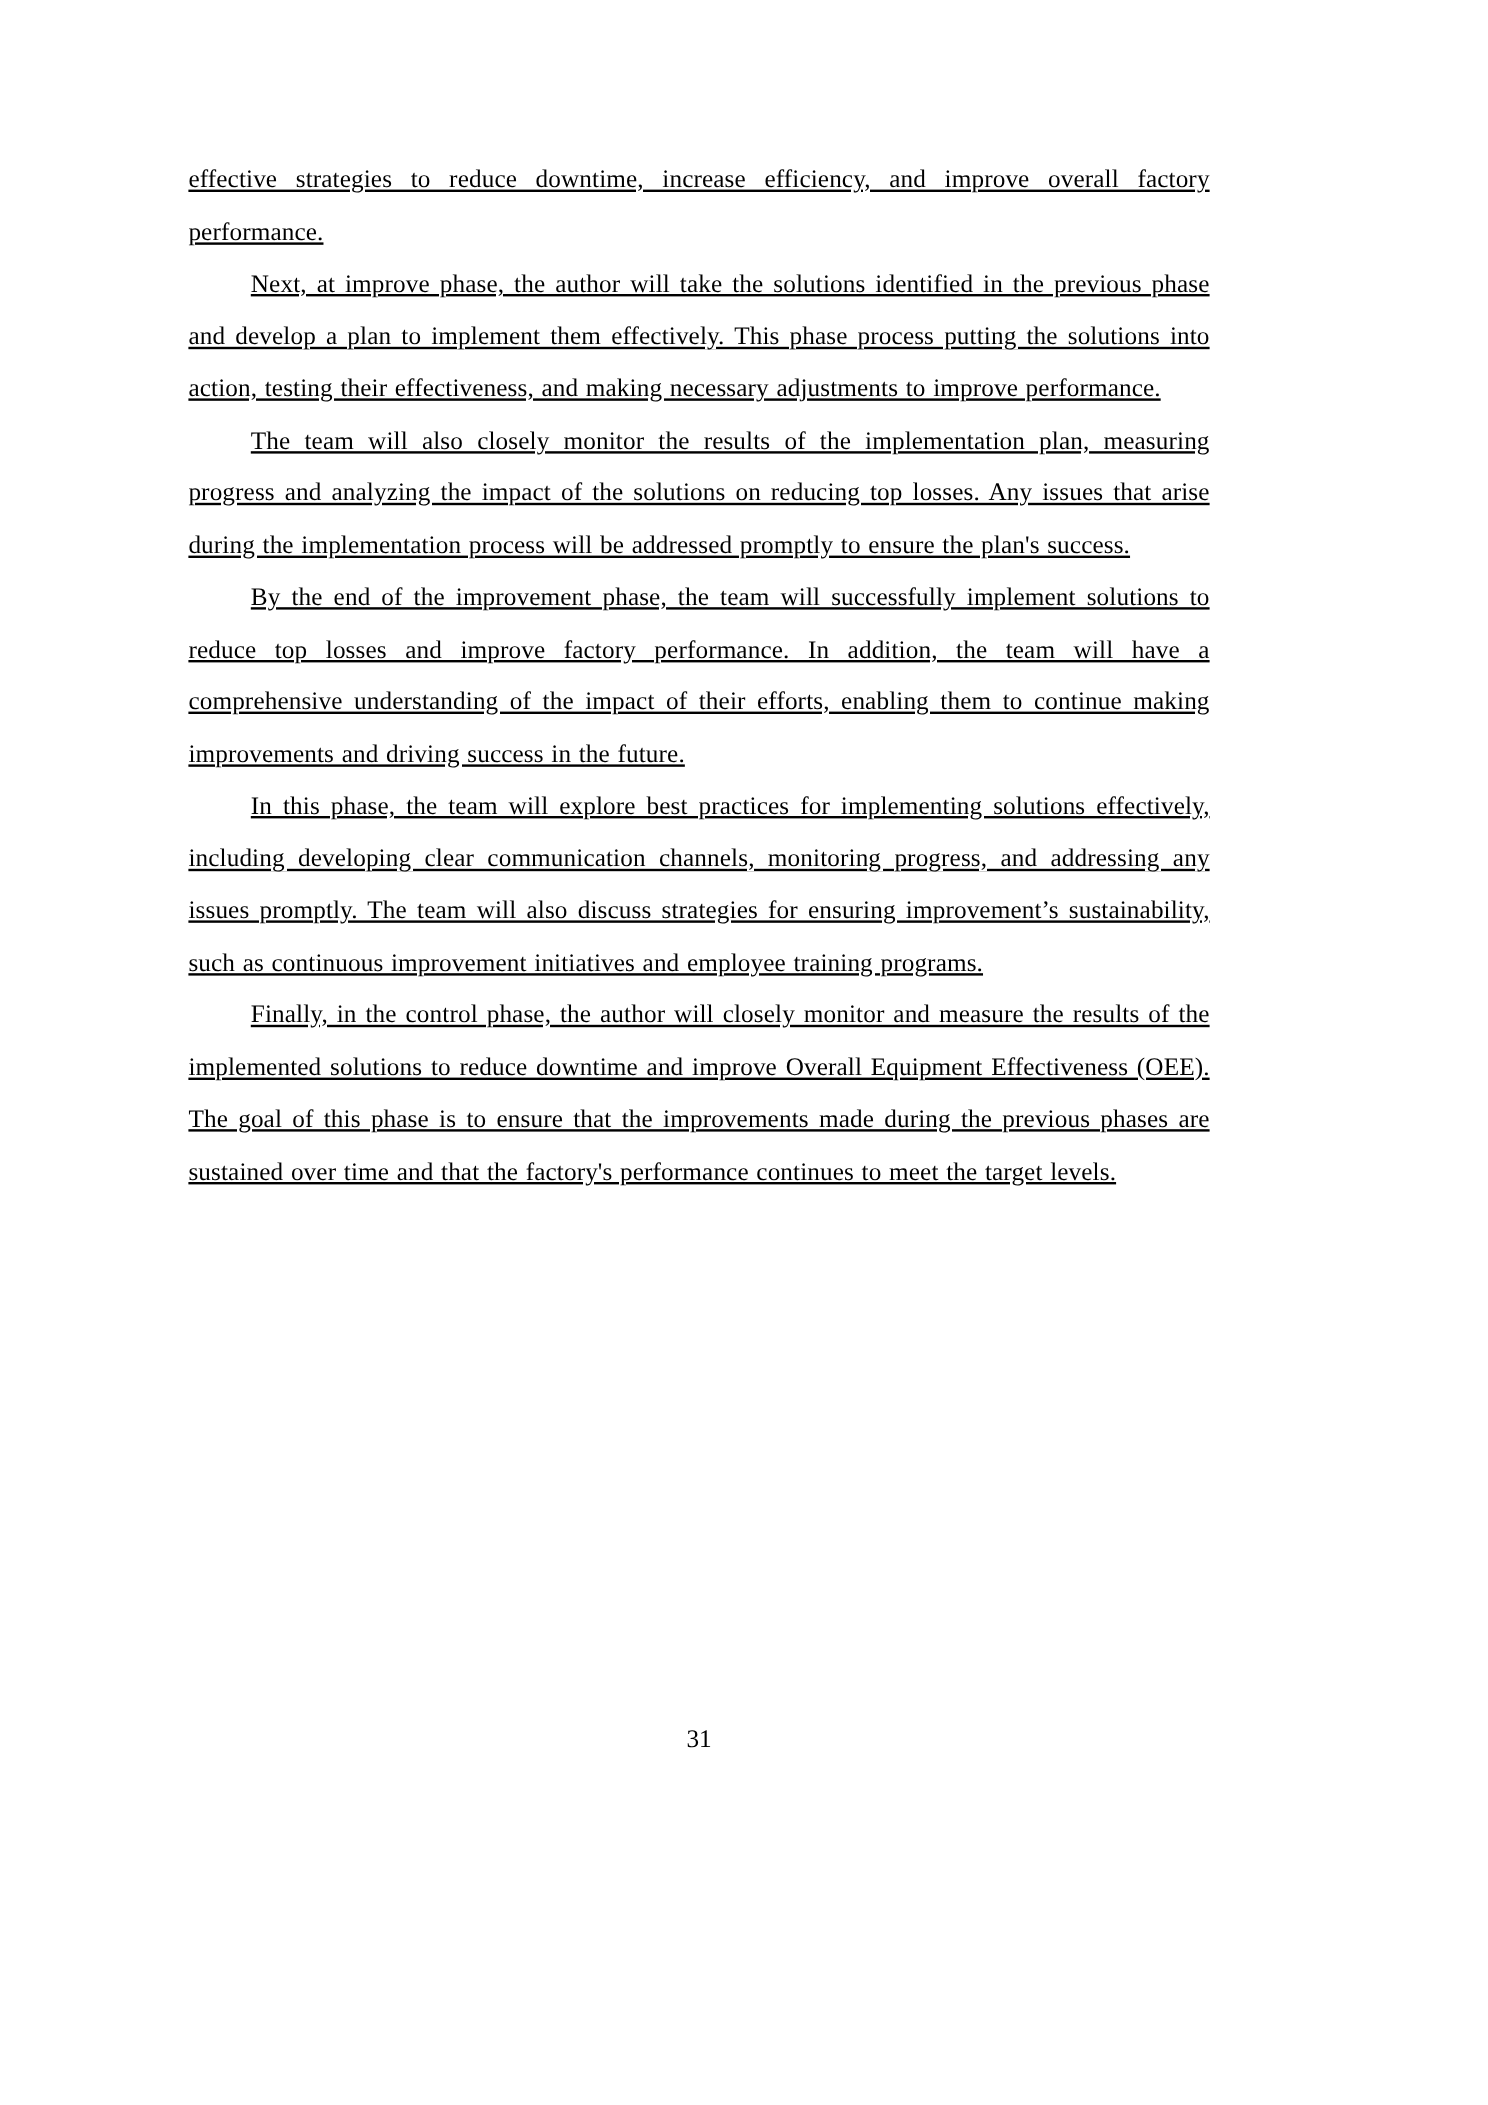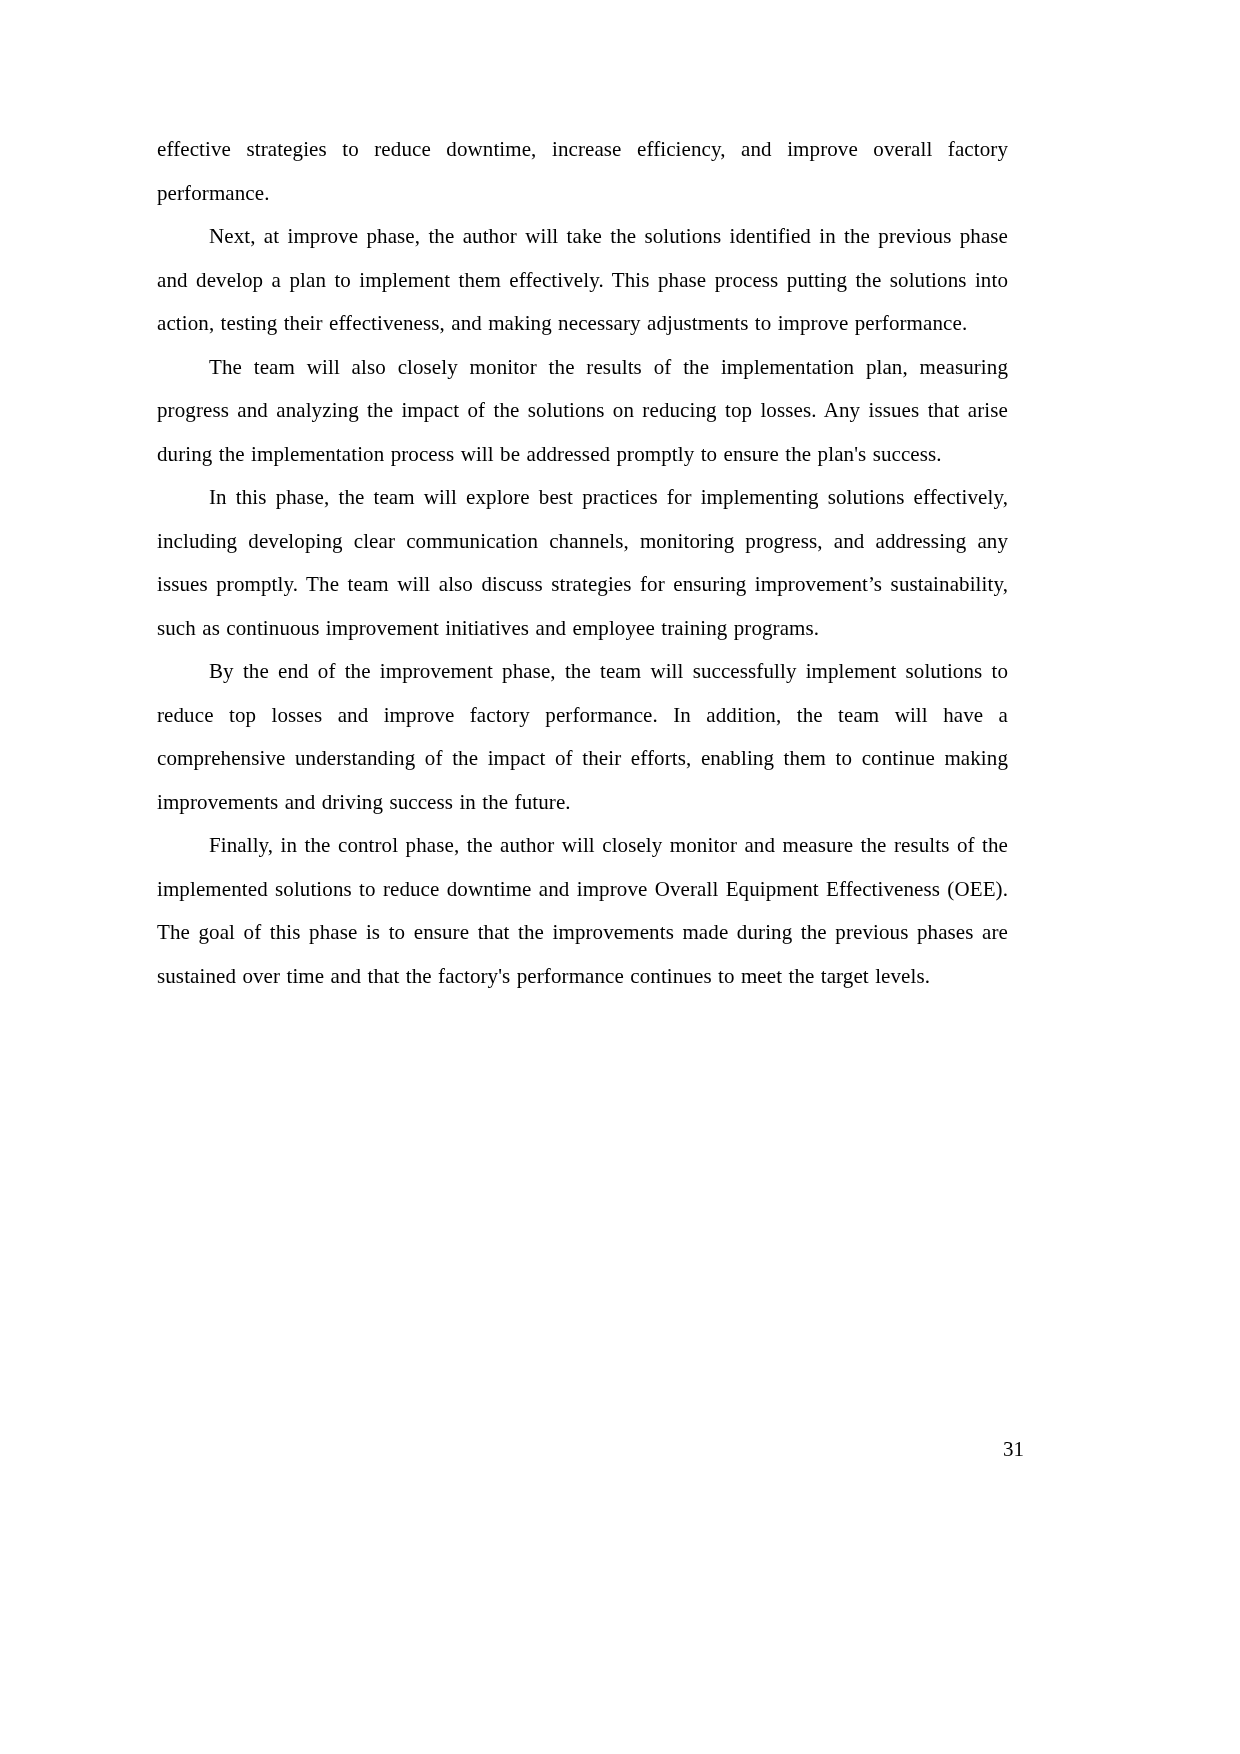--- a/index.html
+++ b/index.html
@@ -21,53 +21,54 @@
     left: 0;
     width: 1240px;
     height: 1754px;
     background: #ffffff;
   }
   .text-block {
     position: absolute;
     top: 128px;
     left: 157px;
     width: 851px;
+    text-decoration: underline;
   }
   .text-block p {
     margin: 0;
     font-size: 21px;
     line-height: 43.5px;
     text-align: justify;
     text-justify: inter-word;
     letter-spacing: 0.1px;
     word-spacing: 1px;
   }
   .text-block p.indent {
     text-indent: 52px;
   }
   .page-number {
     width: 851px;
     margin-left: 157px;
-    text-align: right;
+    text-align: center;
     font-size: 21px;
     line-height: 43.5px;
     position: absolute;
     top: 1428px;
-    left: 16px;
+    left: 0;
   }
 </style>
 </head>
 <body>
 
 <div class="page">
 
   <div class="text-block">
     <p>effective strategies to reduce downtime, increase efficiency, and improve overall factory performance.</p>
     <p class="indent">Next, at improve phase, the author will take the solutions identified in the previous phase and develop a plan to implement them effectively. This phase process putting the solutions into action, testing their effectiveness, and making necessary adjustments to improve performance.</p>
     <p class="indent">The team will also closely monitor the results of the implementation plan, measuring progress and analyzing the impact of the solutions on reducing top losses. Any issues that arise during the implementation process will be addressed promptly to ensure the plan's success.</p>
+    <p class="indent">By the end of the improvement phase, the team will successfully implement solutions to reduce top losses and improve factory performance. In addition, the team will have a comprehensive understanding of the impact of their efforts, enabling them to continue making improvements and driving success in the future.</p>
     <p class="indent">In this phase, the team will explore best practices for implementing solutions effectively, including developing clear communication channels, monitoring progress, and addressing any issues promptly. The team will also discuss strategies for ensuring improvement’s sustainability, such as continuous improvement initiatives and employee training programs.</p>
-    <p class="indent">By the end of the improvement phase, the team will successfully implement solutions to reduce top losses and improve factory performance. In addition, the team will have a comprehensive understanding of the impact of their efforts, enabling them to continue making improvements and driving success in the future.</p>
     <p class="indent">Finally, in the control phase, the author will closely monitor and measure the results of the implemented solutions to reduce downtime and improve Overall Equipment Effectiveness (OEE). The goal of this phase is to ensure that the improvements made during the previous phases are sustained over time and that the factory's performance continues to meet the target levels.</p>
   </div>
 
   <div class="page-number">31</div>
 
 </div>
 
 </body></html>

